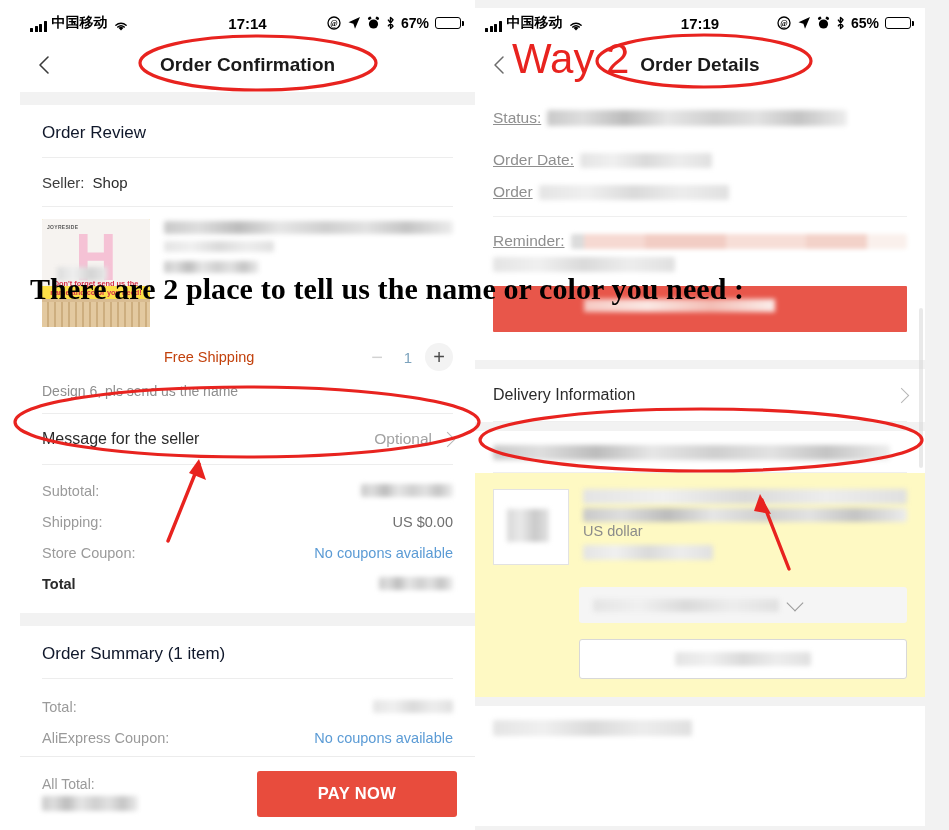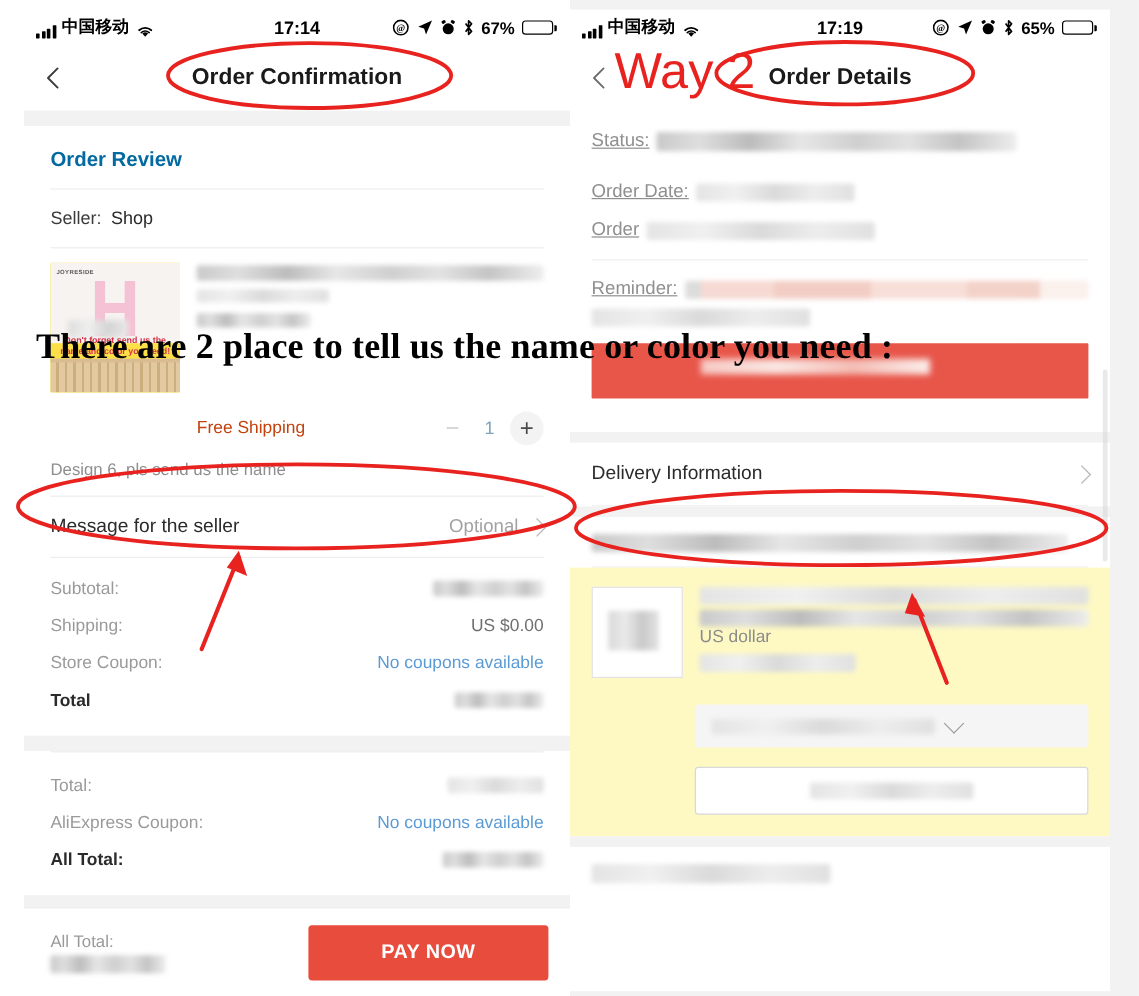--- a/index.html
+++ b/index.html
@@ -109,23 +109,22 @@
   }
   .nav-back svg { display:block; }
 
   .gap-bar { height: 13px; background:#f2f2f2; }
   .gap-bar-sm { height: 9px; background:#f2f2f2; }
 
   
   .card { background:#fff; }
   .sec-title {
     font-size: 17px;
-    color:#0369a1;
+    color:#0f172a;
     padding: 18px 22px 14px 22px;
-    font-weight: bold;
   }
   .divider { height:1px; background:#ededed; margin: 0 22px; }
   .seller-row {
     font-size: 15px;
     color:#2b2b2b;
     padding: 16px 22px 15px 22px;
   }
   .seller-row .lbl { color:#3c3c3c; }
   .seller-row .val { margin-left:8px; }
 
@@ -508,20 +507,21 @@
             <span class="v">
                 <span class="blurbar" style="display:block;width:74px;"></span>
               </span>
           </div>
         </div>
       </div>
 
       <div class="gap-bar"></div>
 
       <div class="card">
+        <div class="sec-title">Order Summary (1 item)</div>
         <div class="divider"></div>
         <div style="padding:12px 0 14px 0;">
           <div class="kv">
             <span class="k">Total:</span>
             <span class="v">
                 <span class="blurbar light" style="display:block;width:80px;"></span>
               </span>
           </div>
           <div class="kv">
             <span class="k">AliExpress Coupon:</span>

